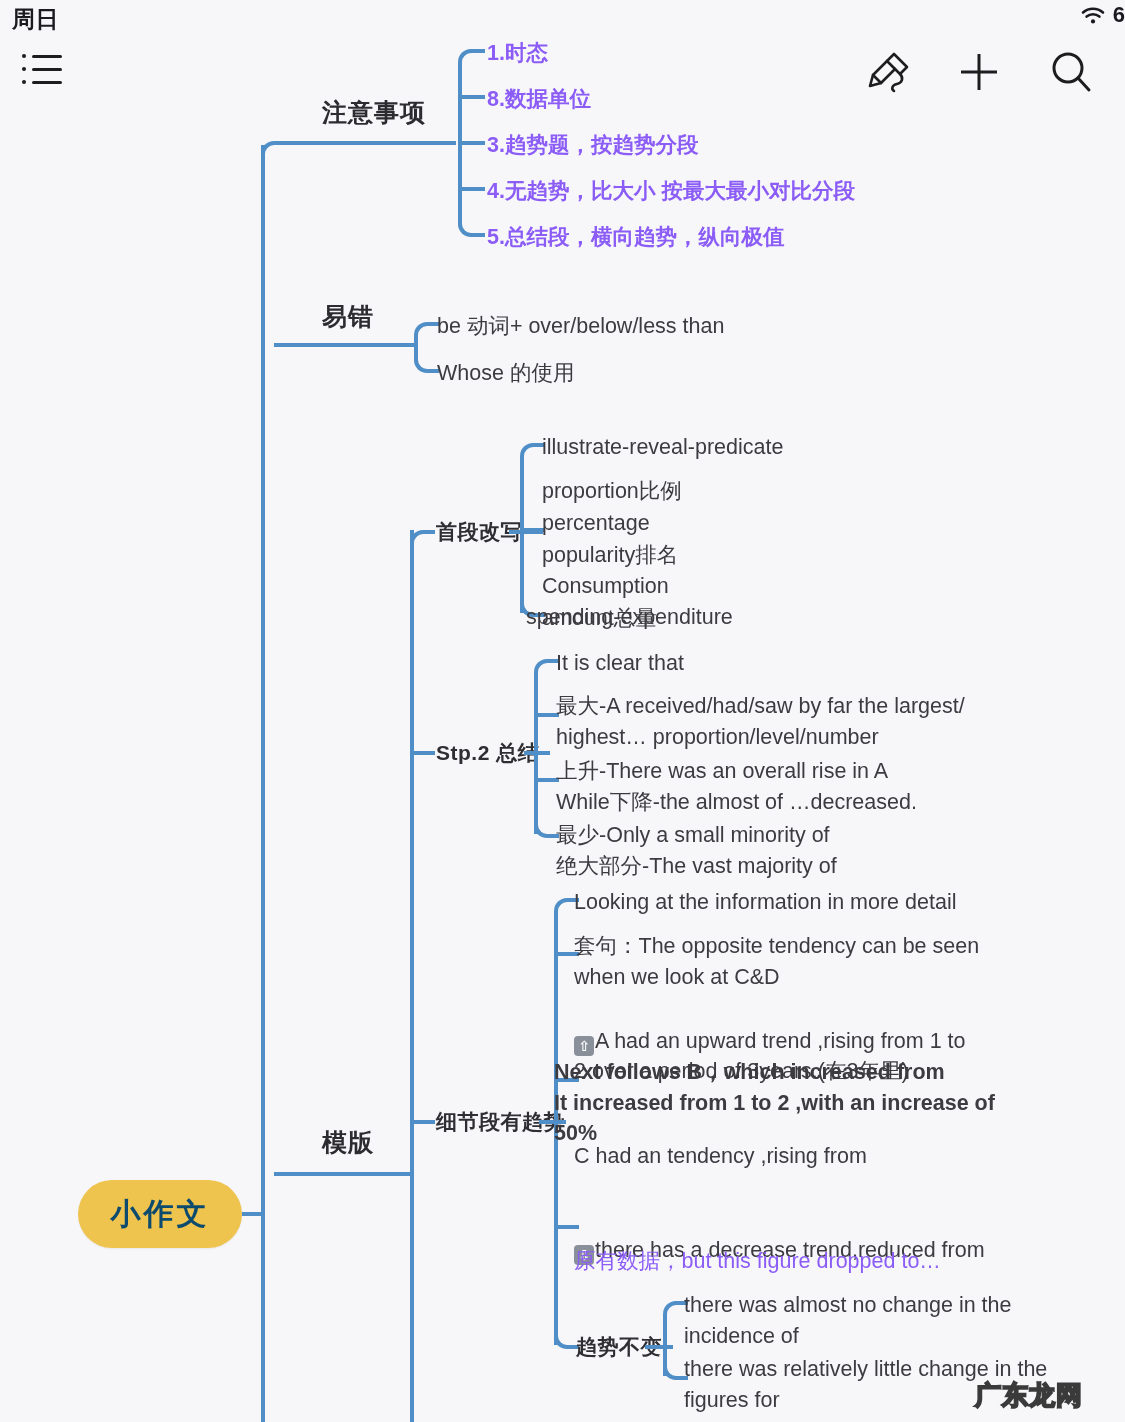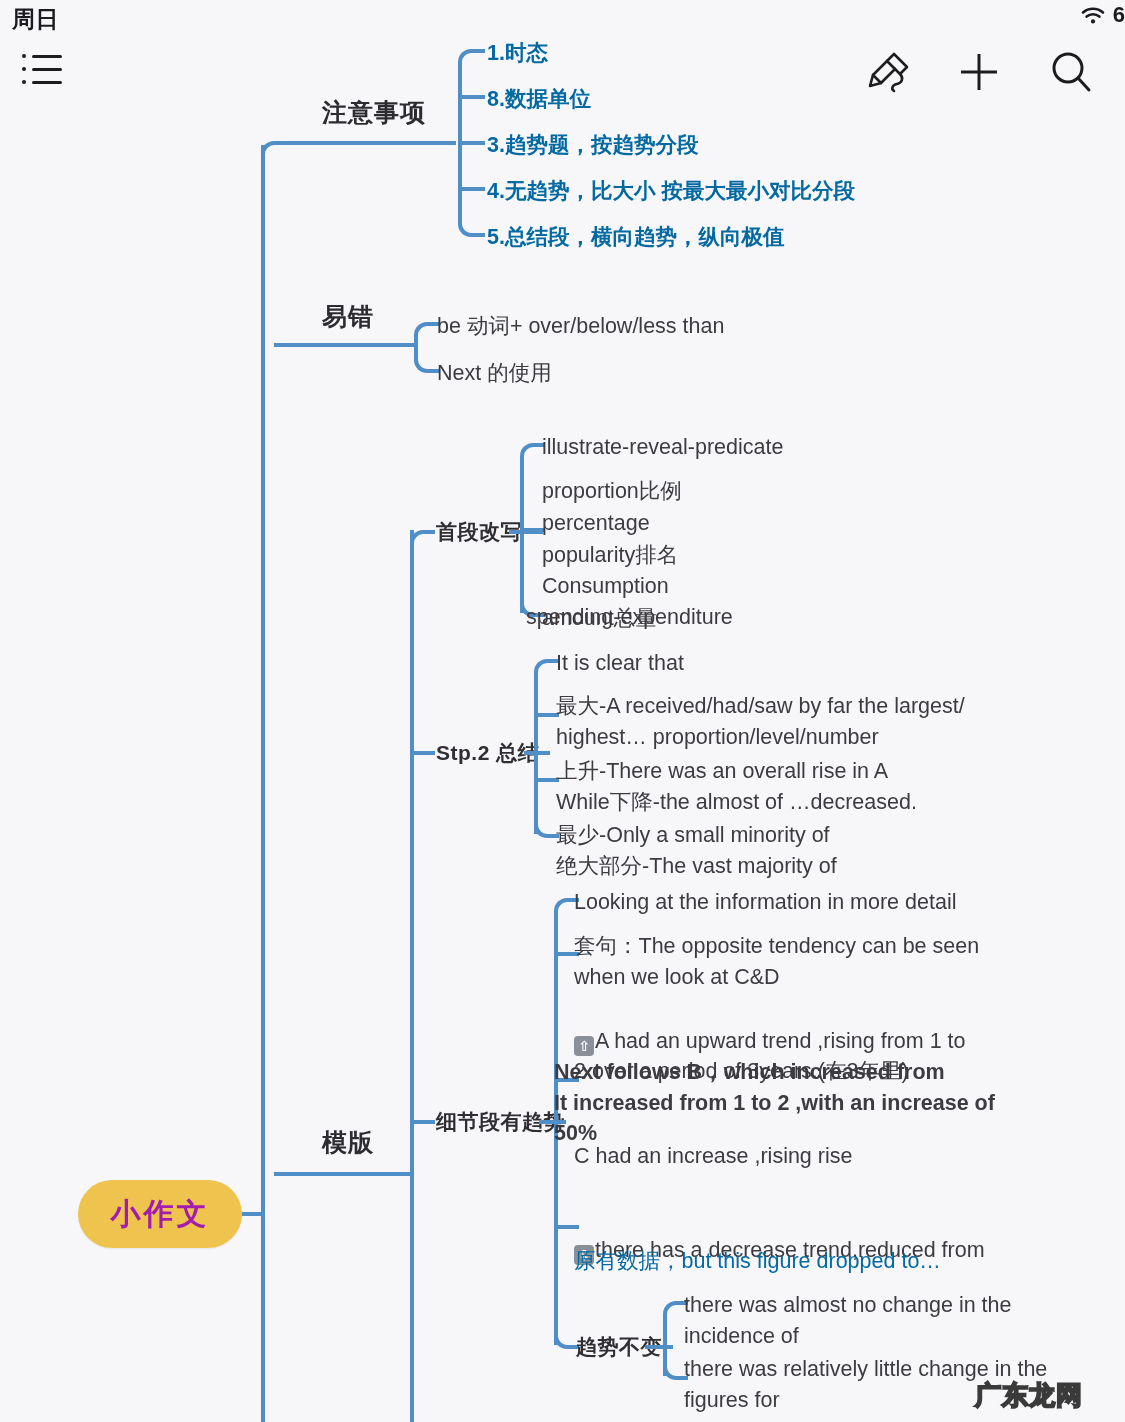--- a/index.html
+++ b/index.html
@@ -26,29 +26,29 @@
   .menu-icon .dot{width:4px;height:4px;border-radius:50%;background:#1d1d20;}
   .menu-icon .bar{width:30px;height:3px;background:#1d1d20;border-radius:2px;}
 
   .tool{position:absolute;top:44px;width:56px;height:56px;cursor:pointer;}
   #brush-tool{left:861px;}
   #plus-tool{left:951px;}
   #search-tool{left:1043px;}
 
   
   .node{position:absolute;font-size:21.5px;line-height:1.42;color:#3b3b40;white-space:pre-line;}
-  .node.cn{font-weight:600;color:#0369a1;}
+  .node.cn{font-weight:600;color:#8b5cf6;}
   .branch-label{position:absolute;font-size:25px;font-weight:700;color:#2b2b30;letter-spacing:1px;}
   .sub-label{position:absolute;font-size:21px;font-weight:700;color:#2e2e33;letter-spacing:.5px;}
 
   .root{
     position:absolute;left:78px;top:1180px;width:164px;height:68px;
     border-radius:34px;background:#efc44e;
     display:flex;align-items:center;justify-content:center;
-    font-size:30px;font-weight:700;color:#a21caf;letter-spacing:3px;
+    font-size:30px;font-weight:700;color:#0c4a6e;letter-spacing:3px;
     box-shadow:0 1px 2px rgba(0,0,0,.06);
   }
 
   
   .ln{position:absolute;background:#4f8ec6;}
   .vl{width:4px;}
   .hl{height:4px;}
   .hook{position:absolute;border:4px solid #4f8ec6;border-right:0;border-top:0;
         border-bottom-left-radius:13px;width:13px;height:13px;background:transparent;}
   .hook-up{position:absolute;border:4px solid #4f8ec6;border-right:0;border-bottom:0;
@@ -154,21 +154,21 @@
   <div class="ln hl" style="left:274px;top:343px;width:140px;"></div>
   <div class="branch-label" style="left:322px;top:300px;">易错</div>
 
   <div class="ln vl" style="left:414px;top:335px;height:24px;"></div>
   <div class="hook-up" style="left:414px;top:322px;"></div>
   <div class="hook" style="left:414px;top:356px;"></div>
   <div class="ln hl" style="left:427px;top:322px;width:12px;"></div>
   <div class="ln hl" style="left:427px;top:369px;width:12px;"></div>
 
   <div class="node" style="left:437px;top:311px;">be 动词+ over/below/less than</div>
-  <div class="node" style="left:437px;top:358px;">Next 的使用</div>
+  <div class="node" style="left:437px;top:358px;">Whose 的使用</div>
 
   <div class="ln hl" style="left:274px;top:1172px;width:140px;"></div>
   <div class="branch-label" style="left:322px;top:1126px;">模版</div>
 
   <div class="ln vl" style="left:410px;top:530px;height:892px;"></div>
   <div class="hook-up" style="left:410px;top:530px;"></div>
   <div class="ln hl" style="left:423px;top:530px;width:12px;"></div>
   <div class="ln hl" style="left:410px;top:751px;width:25px;"></div>
   <div class="ln hl" style="left:410px;top:1120px;width:25px;"></div>
 
@@ -226,21 +226,21 @@
 when we look at C&amp;D</div>
 
   <div class="node" style="left:574px;top:995px;">
     <span class="emoji-up">⇧</span><span>A had an upward  trend ,rising from 1 to
 2 over a period of 3years.(在3年里)</span>
   </div>
 
   <div class="node" style="left:554px;top:1057px;font-weight:bold;">Next follows B，which increased from
 It increased from 1 to 2 ,with an increase of
 50%</div>
-  <div class="node" style="left:574px;top:1141px;">C had an increase ,rising rise</div>
+  <div class="node" style="left:574px;top:1141px;">C had an tendency ,rising from</div>
 
   <div class="node" style="left:574px;top:1204px;">
     <span class="emoji-dn">⇩</span><span>there has a decrease trend,reduced from</span>
   </div>
 
   <div class="node cn" style="left:574px;top:1246px;font-weight:400;">原有数据，but this figure dropped to…</div>
 
   <div class="sub-label" style="left:576px;top:1333px;">趋势不变</div>
   <div class="ln hl" style="left:645px;top:1345px;width:28px;"></div>
 

